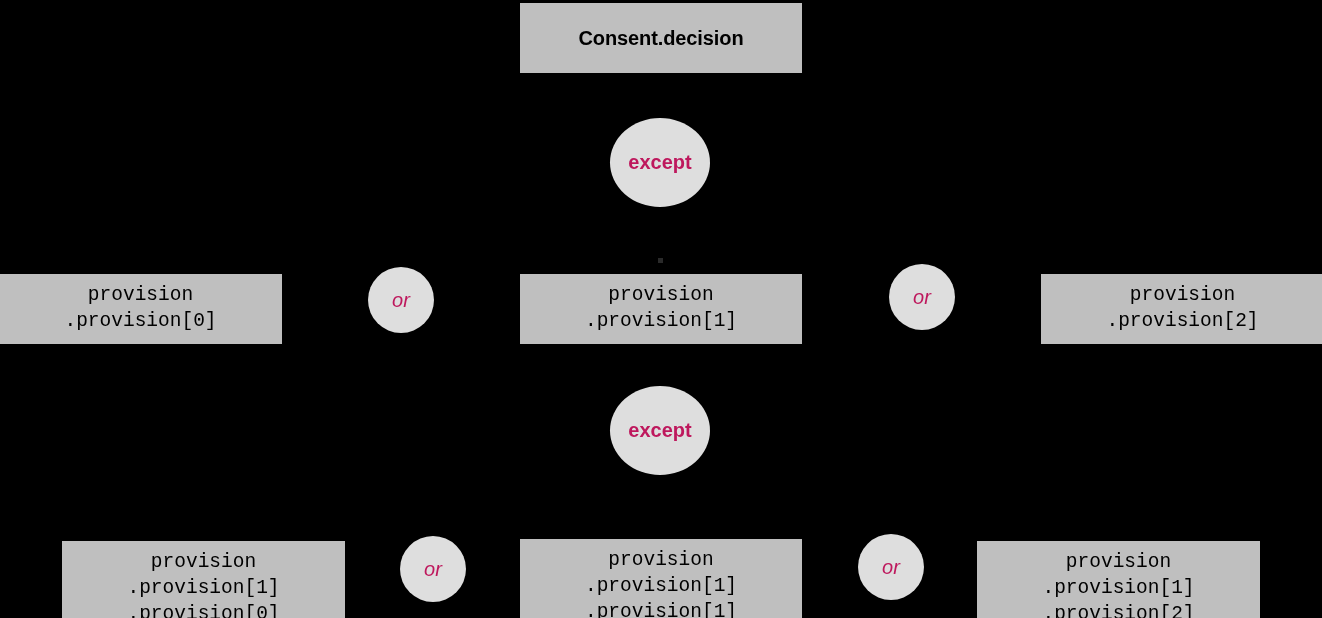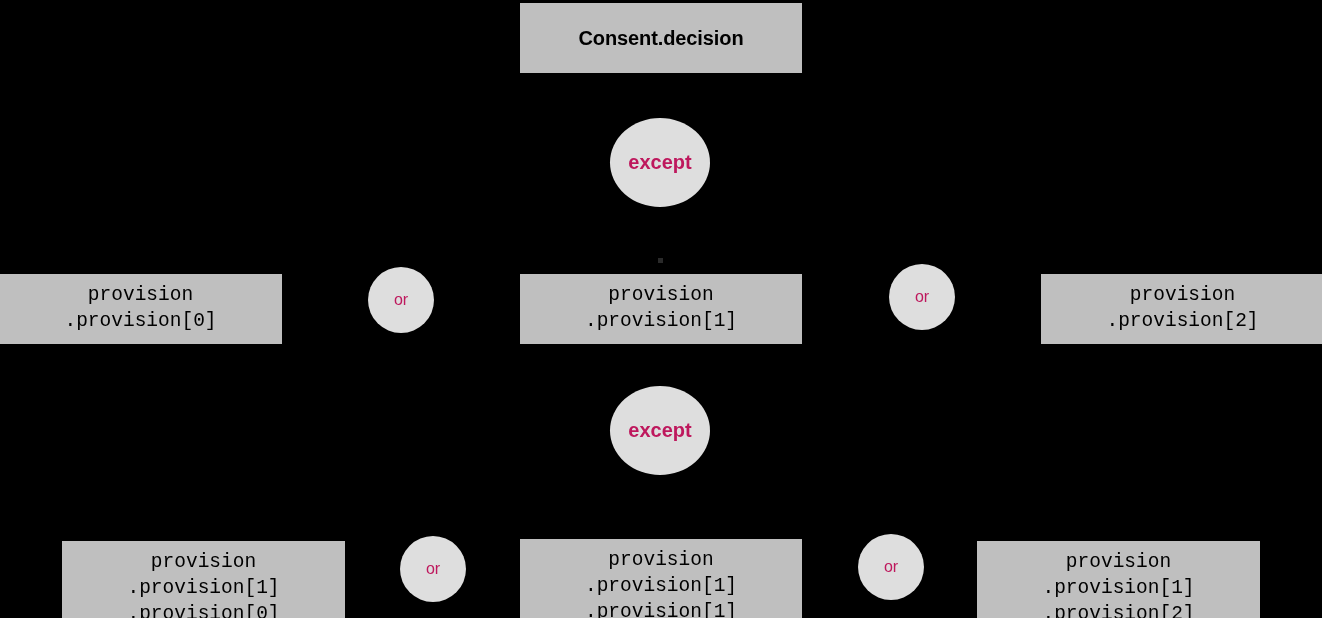--- a/index.html
+++ b/index.html
@@ -70,21 +70,22 @@
     box-sizing: border-box;
   }
 
   .node-ellipse.strong {
     font-weight: bold;
     font-size: 20px;
   }
 
   .node-ellipse.plain {
     font-weight: normal;
-    font-size: 16px;
+    font-size: 20px;
+    font-style: italic;
   }
 
   
   .edge-line {
     position: absolute;
     background: #000000;
   }
   .edge-tip {
     position: absolute;
     width: 5px;

